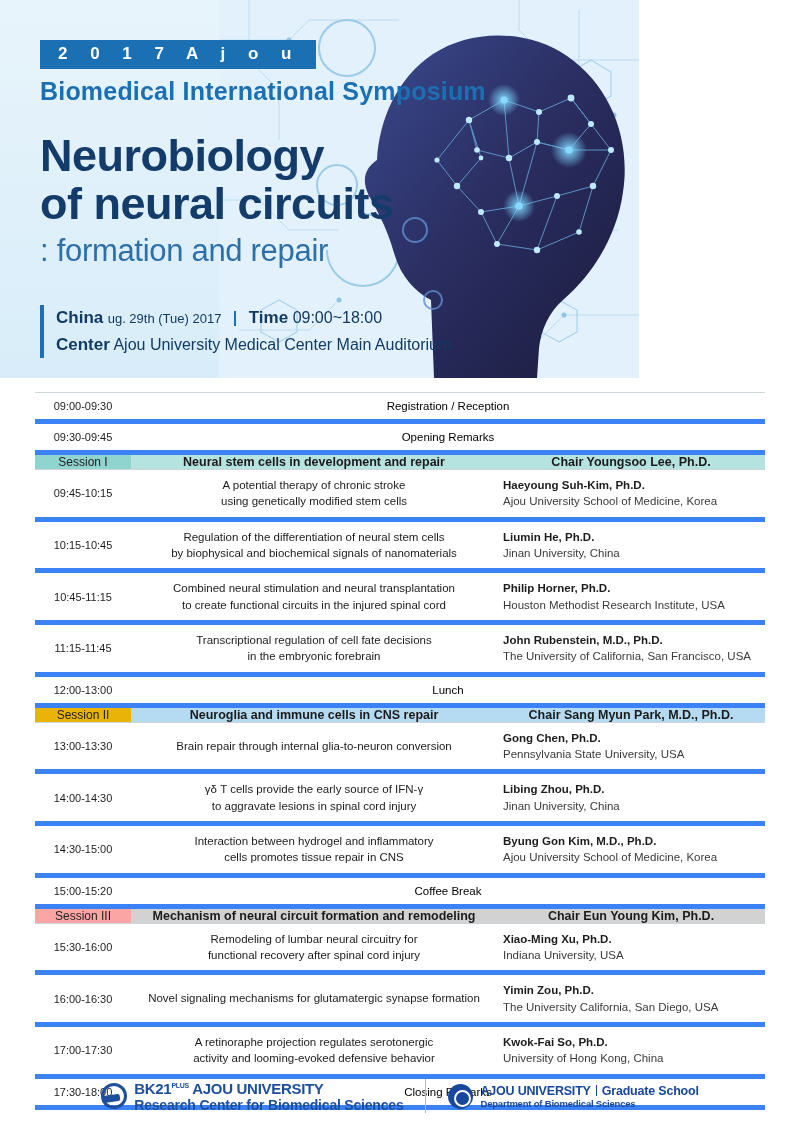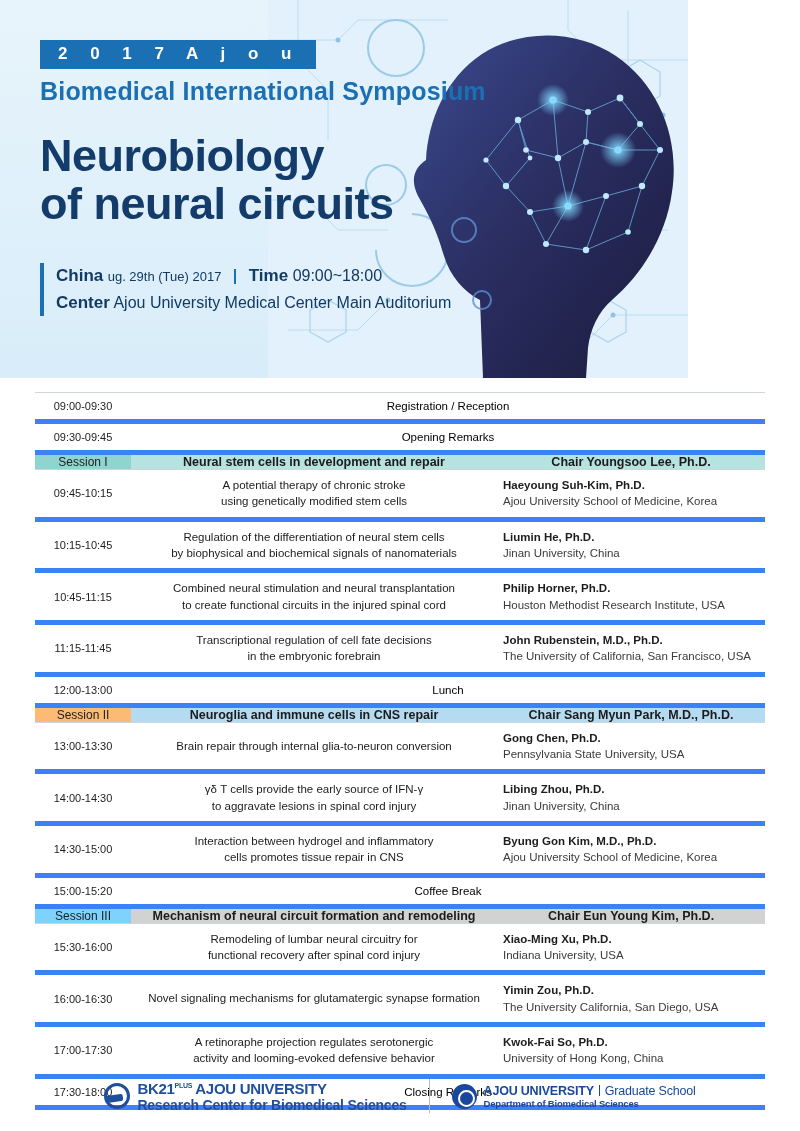--- a/index.html
+++ b/index.html
@@ -7,21 +7,21 @@
     width: 800px; height: 1131px;
     font-family: "Liberation Sans", sans-serif;
     background: #ffffff;
     overflow: hidden;
     position: relative;
   }
 
   
   .hero {
     position: relative;
-    width: 688px; height: 378px;
+    width: 639px; height: 378px;
     background: linear-gradient(180deg,#e8f4fb 0%, #dff0fa 55%, #d8edf9 100%);
     overflow: hidden;
   }
   .hero-art {
     position: absolute; top: 0; right: 0;
     width: 420px; height: 378px;
   }
   .hero-inner { position: relative; z-index: 5; padding: 40px 0 0 40px; }
 
   .year-bar {
@@ -129,23 +129,23 @@
   .sess-chair {
     width: 268px;
     text-align: center;
     font-size: 12.5px;
     font-weight: bold;
     color: #1b1b1b;
     padding: 7px 0;
   }
   .s1 { background: #8fd4cf; }
   .s1b { background: #b5e3df; }
-  .s2 { background: #fdba74; }
+  .s2 { background: #eab308; }
   .s2b { background: #b4dbf1; }
-  .s3 { background: #7dd3fc; }
+  .s3 { background: #fca5a5; }
   .s3b { background: #d2d2d2; }
 
   .topline { border-top: 1px solid #cfd6db; }
 
   
   .footer {
     position: absolute;
     left: 0; bottom: 0;
     width: 800px; height: 70px;
     display: flex; align-items: center; justify-content: center;
@@ -169,21 +169,21 @@
   .aju-seal {
     width: 25px; height: 25px; border-radius: 50%;
     background: #18479b; position: relative;
   }
   .aju-seal:after{
     content:""; position:absolute; left:6px; top:6px;
     width:13px; height:13px; border-radius:50%;
     border:2px solid #ffffff;
   }
   .aju-top { font-size: 12.5px; font-weight: bold; color: #18479b; letter-spacing: -.2px; }
-  .aju-top span.g { font-weight: normal; color:#18479b; }
+  .aju-top span.g { font-weight: bold; color:#18479b; }
   .aju-bot { font-size: 9.5px; font-weight: bold; color: #18479b; letter-spacing: -.2px; }
   .vline-sm { display:inline-block; width:1px; height:11px; background:#18479b; margin:0 5px; vertical-align:-1px;}
 </style>
 </head>
 <body>
 
 <div class="hero">
 
   <svg class="hero-art" viewBox="0 0 420 378">
     <defs>
@@ -279,20 +279,21 @@
       <circle cx="196" cy="230" r="12"></circle>
       <circle cx="214" cy="300" r="9"></circle>
     </g>
   </svg>
 
   <div class="hero-inner">
     <div class="year-bar">2 0 1 7   A j o u</div>
     <div class="sym-line">Biomedical International Symposium</div>
     <div class="title1">Neurobiology</div>
     <div class="title2">of neural circuits</div>
+    <div class="subtitle">: formation and repair</div>
 
     <div class="info">
       <div class="info-row">
         <b>China</b>
         <span class="sc">ug. 29th (Tue) 2017</span>
         <span class="sep">|</span>
         <b>Time</b>
         <span>09:00~18:00</span>
       </div>
       <div class="info-row">

